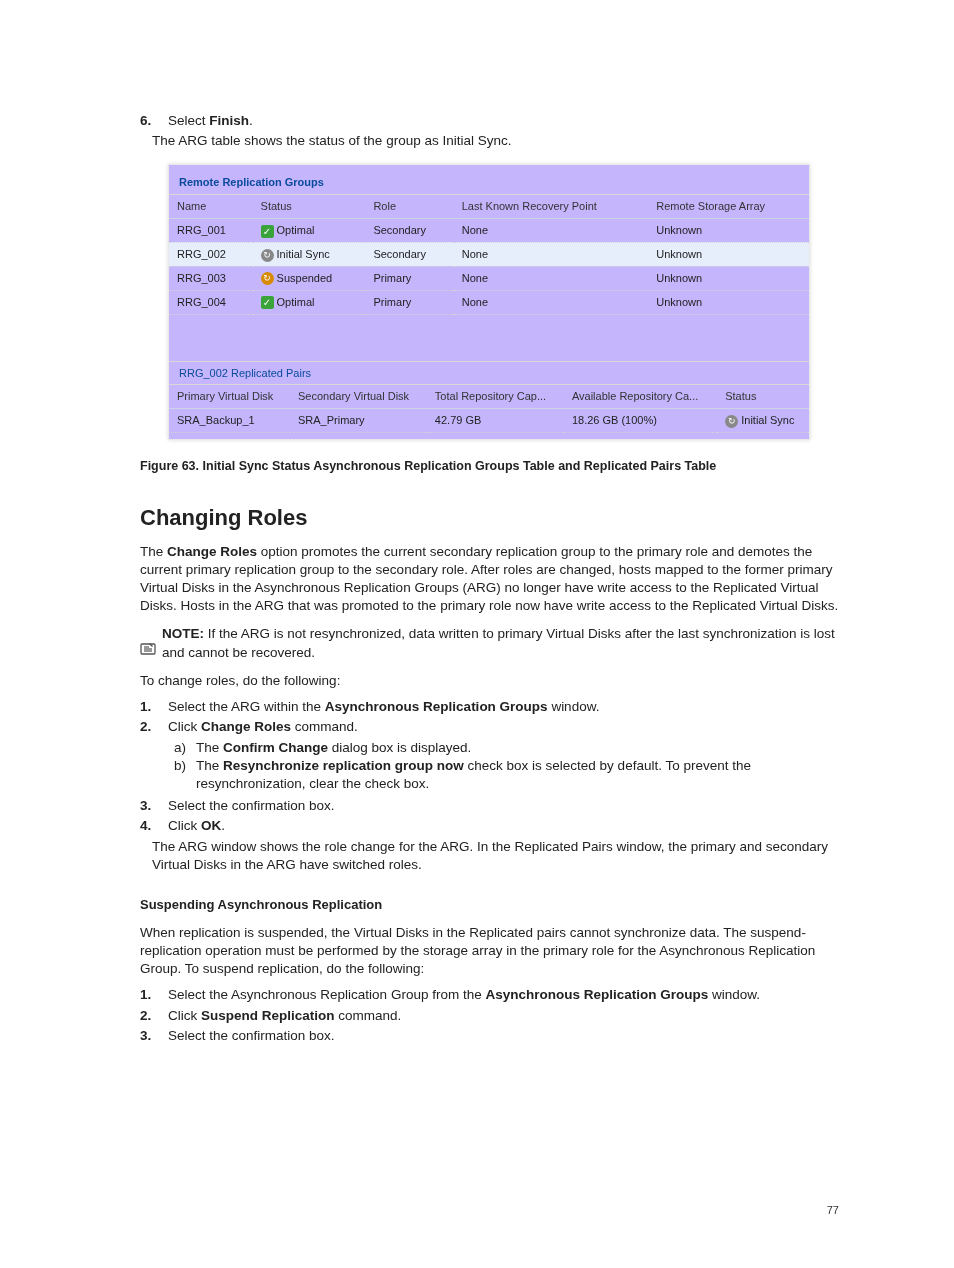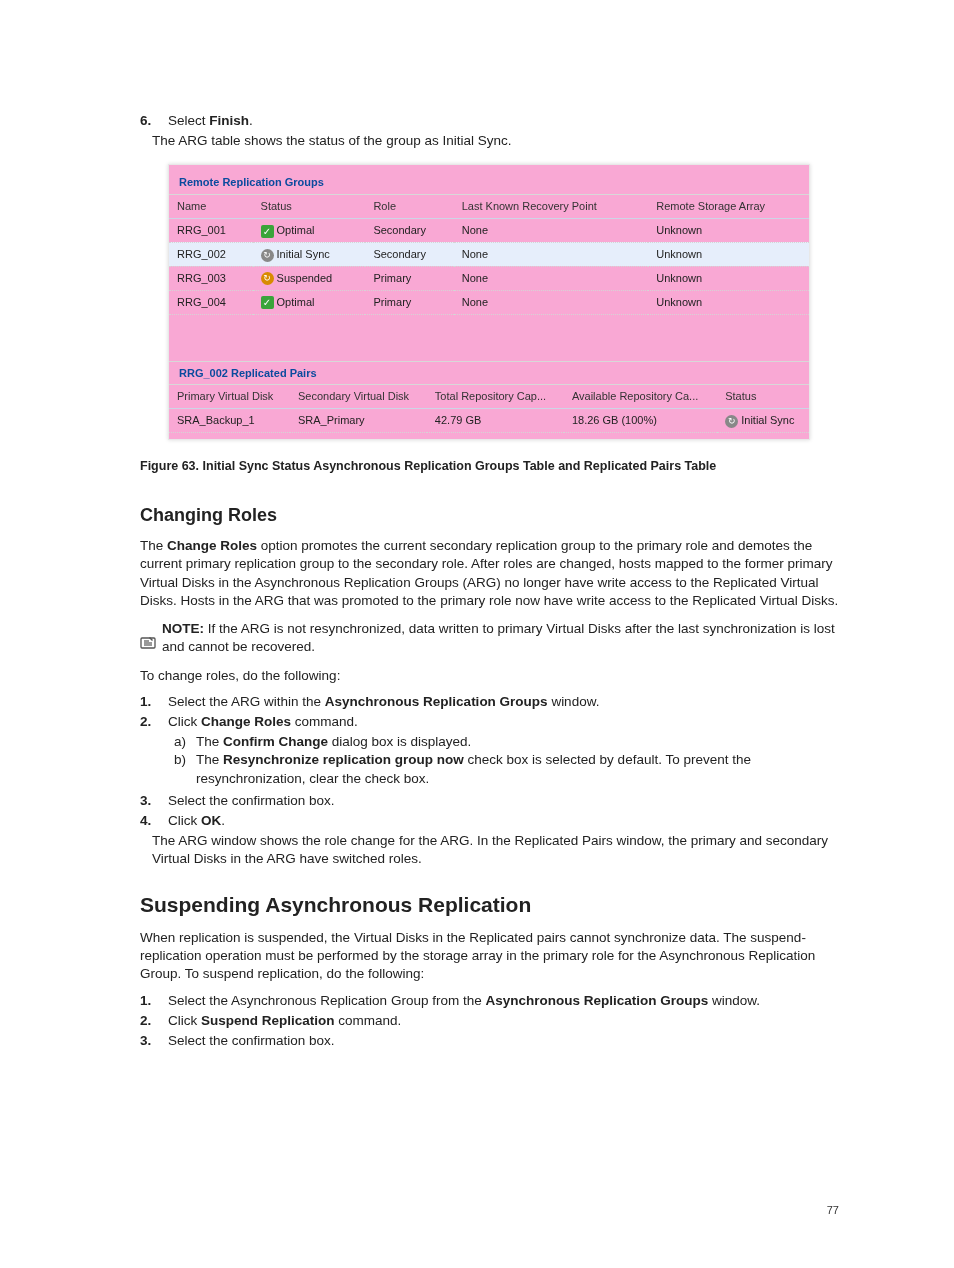--- a/index.html
+++ b/index.html
@@ -20,21 +20,21 @@
   .indent-body{margin-left:12px;}
   b{font-weight:bold;}
 
   
   .figure{
     margin:14px 0 10px 28px;
     border:1px solid #e8e8e8;
     box-shadow:0 0 4px rgba(0,0,0,0.15);
     padding:6px 0 6px 0;
     width:640px;
-    background:#f9a8d4;
+    background:#c4b5fd;
     font-size:11px;
     color:#222;
   }
   .fig-title{
     color:#0a4b9e;
     font-weight:bold;
     padding:4px 10px;
     border-bottom:1px solid #d8d8d8;
   }
   .fig-tbl{width:100%;border-collapse:collapse;font-size:11px;}
@@ -48,38 +48,38 @@
   }
   .fig-tbl td{
     padding:4px 8px;
     border-bottom:1px dotted #d5d5d5;
     white-space:nowrap;
   }
   .fig-tbl tr.sel td{background:#e6eefb;}
   .fig-spacer{height:40px;}
   .sub-title{
     color:#0a4b9e;
-    font-weight:bold;
+    font-weight:normal;
     padding:4px 10px;
     border-top:1px solid #d8d8d8;
     border-bottom:1px solid #d8d8d8;
     margin-top:6px;
   }
   .icon{display:inline-block;width:13px;height:13px;vertical-align:middle;margin-right:3px;border-radius:2px;text-align:center;line-height:13px;font-size:10px;color:#fff;}
   .icon-optimal{background:#3aa43a;}
   .icon-sync{background:#888;border-radius:50%;}
   .icon-sync::before{content:"↻";color:#fff;font-size:9px;display:block;line-height:13px;}
   .icon-suspended{background:#d88b00;border-radius:50%;}
   .icon-suspended::before{content:"↻";color:#fff;font-size:9px;display:block;line-height:13px;}
   .icon-optimal::before{content:"✓";}
 
   .caption{font-weight:bold;font-size:12.5px;text-align:left;margin:18px 0 28px 0;}
 
-  h2.section{font-size:18px;font-weight:bold;margin:24px 0 10px 0;color:#222;}
-  h3.sub{font-size:21px;font-weight:bold;margin:22px 0 10px 0;color:#222;}
+  h2.section{font-size:22px;font-weight:bold;margin:24px 0 10px 0;color:#222;}
+  h3.sub{font-size:13px;font-weight:bold;margin:22px 0 10px 0;color:#222;}
   p{margin:8px 0;}
 
   .note-row{display:flex;margin:10px 0;align-items:flex-end;}
   .note-icon{width:22px;flex:none;margin-top:1px;}
   .note-icon svg{width:16px;height:16px;}
   .note-body{flex:1;}
 
   .sub-ol{margin:2px 0 2px 6px;}
   .sub-ol .sub-item{display:flex;}
   .sub-ol .sub-marker{width:22px;flex:none;}

